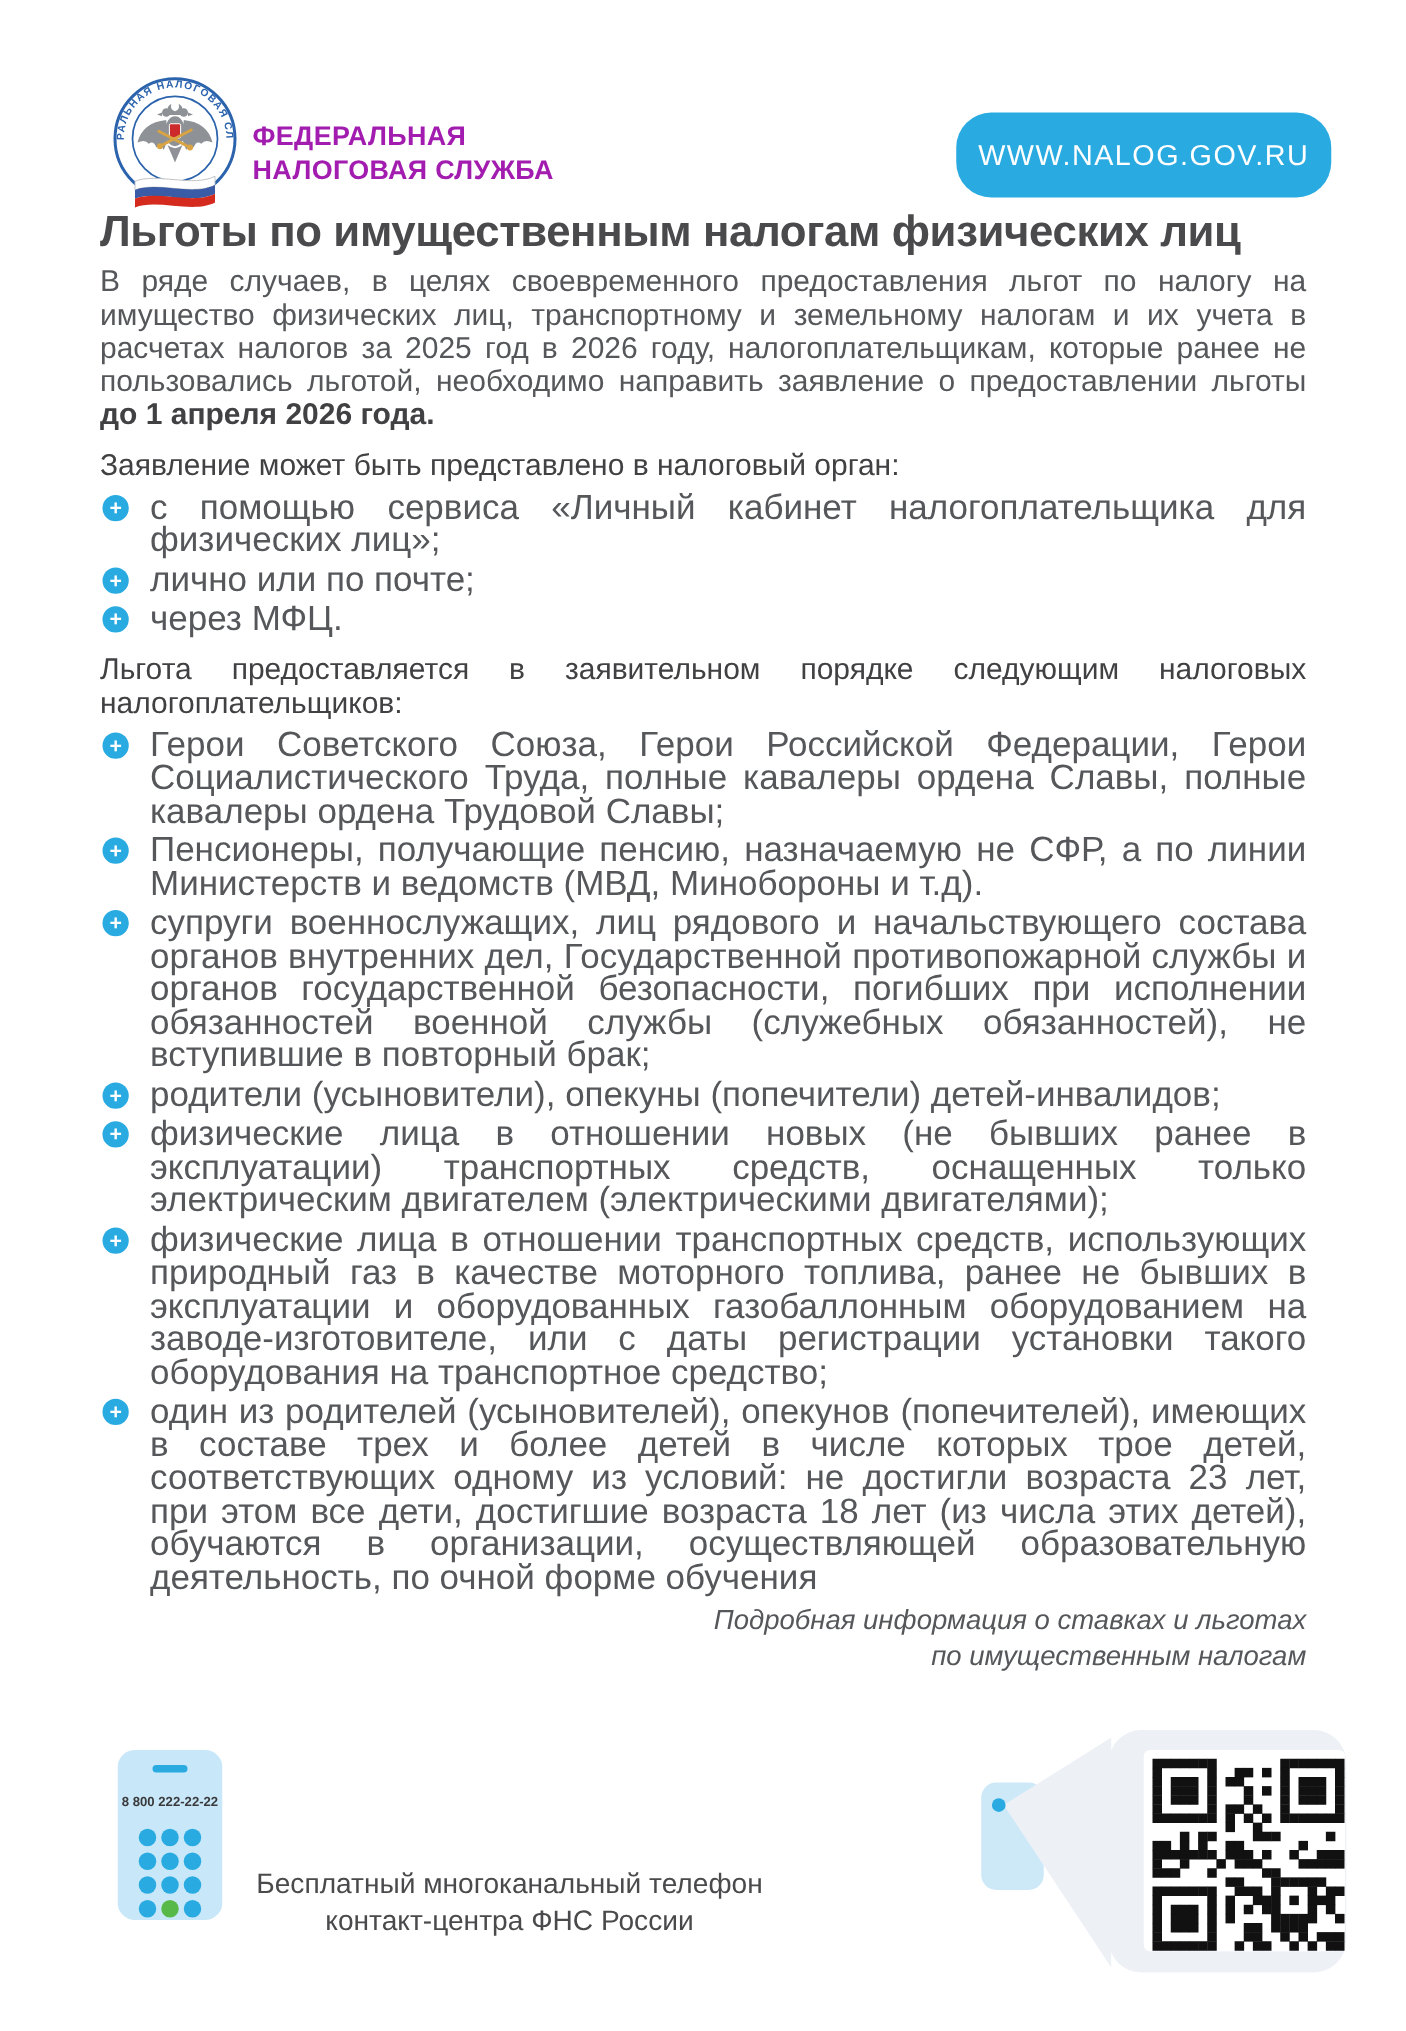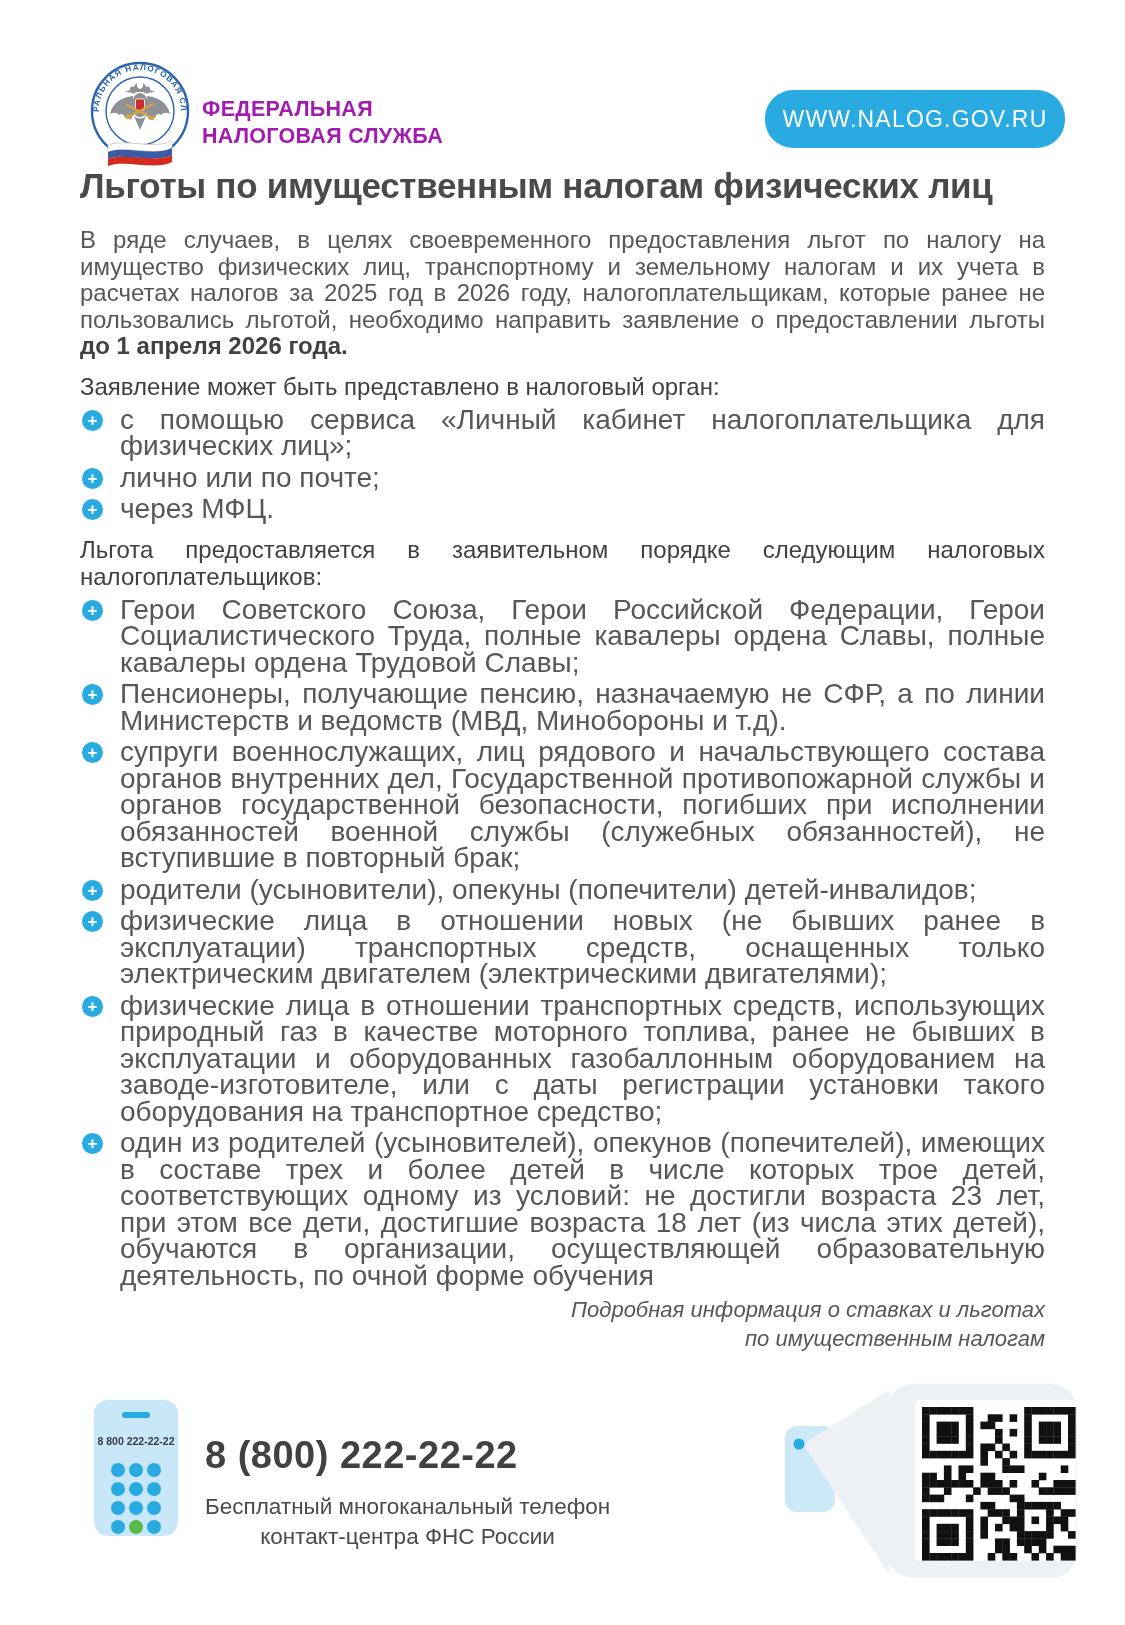--- a/index.html
+++ b/index.html
@@ -11,30 +11,30 @@
     color:#55575a;
   }
   
   .logo-svg { position:absolute; left:85px; top:58px; }
   .org-name {
     position:absolute; left:202px; top:96px;
     font-size:21.5px; font-weight:bold; line-height:27px;
     color:#a21caf; letter-spacing:0.3px;
   }
   .site-pill {
-    position:absolute; left:765px; top:90px; width:300px; height:58px;
+    position:absolute; left:765px; top:90px; width:300px; height:68px;
     background:#29ABE2; border-radius:28px;
     display:flex; align-items:center; justify-content:center;
     color:#ffffff; font-size:23px; letter-spacing:1.2px;
   }
   
   .content { position:absolute; left:80px; right:80px; top:166px; }
   .page-title {
     font-size:35px; font-weight:bold; color:#4a4a4c;
-    letter-spacing:-0.3px; line-height:40px; margin-bottom:21px;
+    letter-spacing:-0.3px; line-height:40px; margin-bottom:7px;
     white-space:nowrap;
   }
   .para {
     font-size:24px; line-height:26.5px; text-align:justify;
     margin-bottom:8px; color:#55575a;
   }
   .para b { color:#414042; }
   .sec-heading {
     font-size:24px; line-height:27px; font-weight:normal;
     color:#414042; text-align:justify;
@@ -191,21 +191,20 @@
         <circle cx="60" cy="89" r="7"></circle>
       <circle cx="24" cy="108" r="7"></circle>
         <circle cx="42" cy="108" r="7"></circle>
         <circle cx="60" cy="108" r="7"></circle>
       <circle cx="24" cy="127" r="7"></circle>
         <circle cx="42" cy="127" r="7" fill="#57B947"></circle>
         <circle cx="60" cy="127" r="7"></circle>
     </g>
   </svg>
 
-  <div class="phone-number">8 (800) 222-22-22</div>
   <div class="phone-caption">
     <div>Бесплатный многоканальный телефон</div>
     <div>контакт-центра ФНС России</div>
   </div>
 
   <svg class="qr-graphic" width="320" height="210" viewBox="0 0 320 210">
     <rect x="20" y="50" width="50" height="86" rx="12" fill="#CDE9F8"></rect>
     <polygon points="38,68 124,14 124,198" fill="#EDF1F6"></polygon>
     <rect x="122" y="8" width="190" height="194" rx="26" fill="#EDF1F6"></rect>
     <circle cx="34" cy="68" r="5.5" fill="#29ABE2"></circle>

